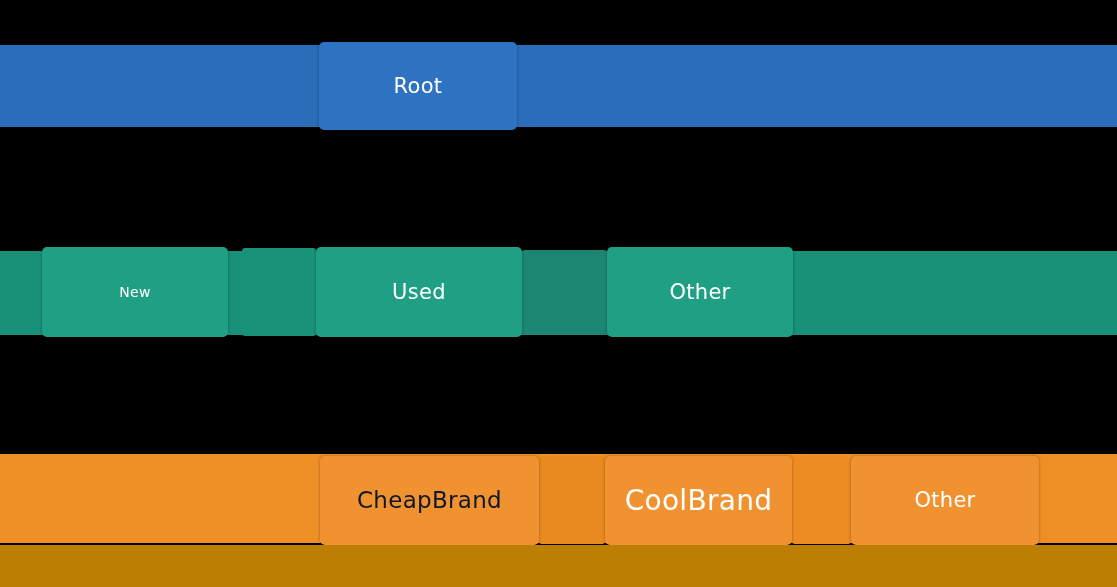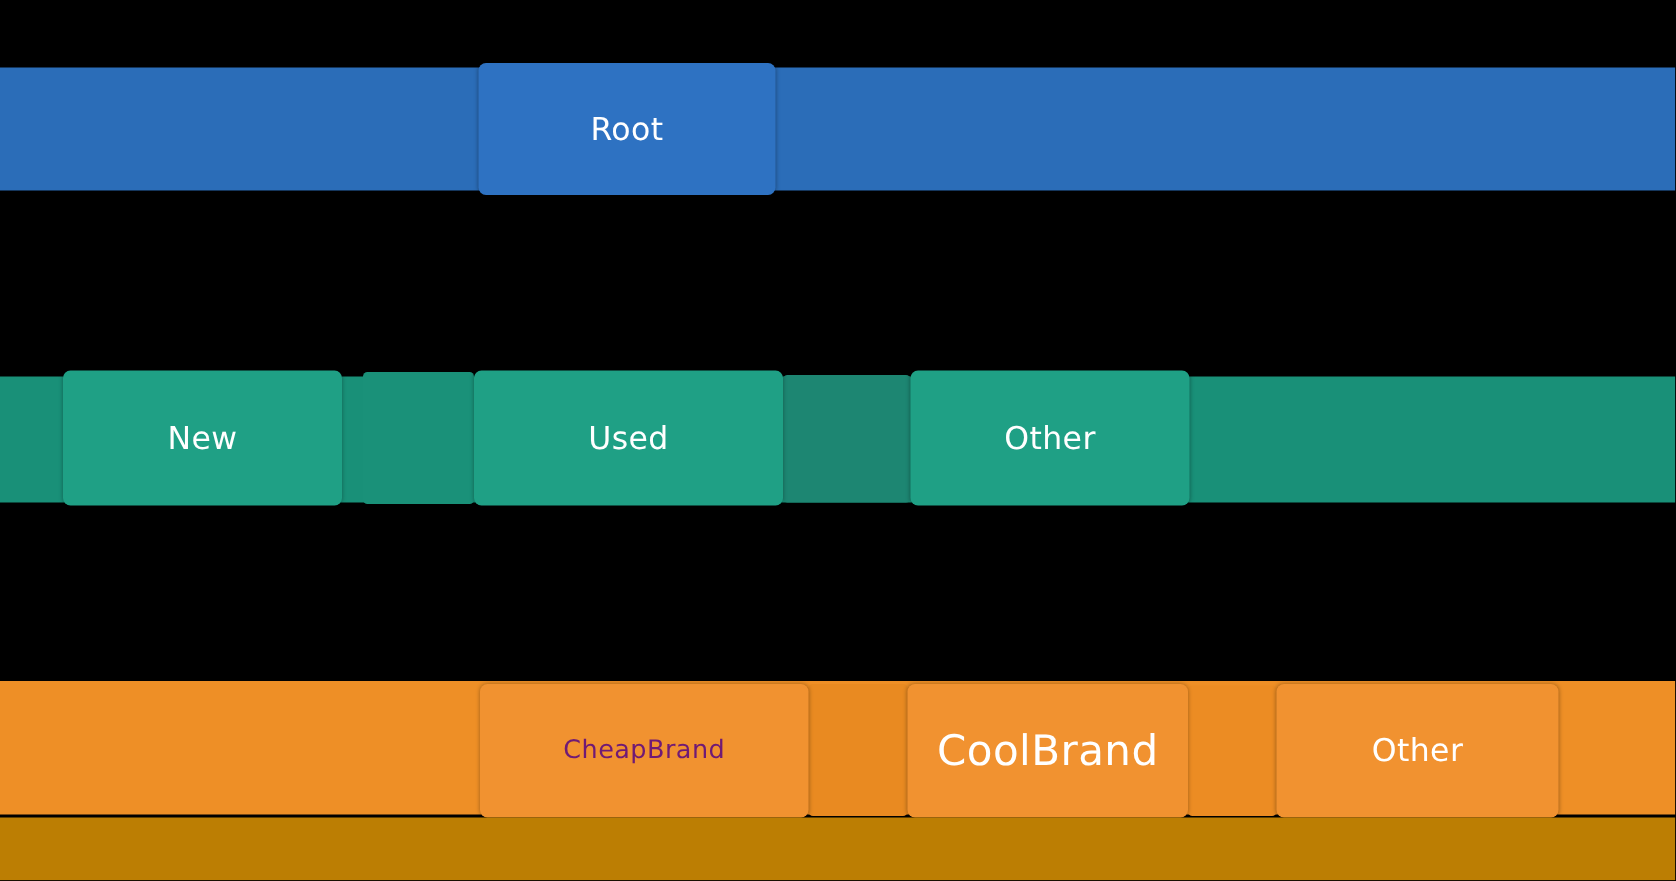--- a/index.html
+++ b/index.html
@@ -44,33 +44,33 @@
 
 <div id="figure" style="background: rgb(0, 0, 0); width: 1117px; height: 587px;">
     <div class="band" style="left: 0px; top: 45px; width: 1117px; height: 82px; background: rgb(43, 109, 184);"></div>
     <div class="tree-node" style="left: 319px; top: 42px; width: 198px; height: 88px; background: rgb(46, 114, 194);">
       <span class="node-label" style="color: rgb(255, 255, 255); font-size: 21px;">Root</span>
     </div>
     <div class="band" style="left: 0px; top: 251px; width: 1117px; height: 84px; background: rgb(25, 144, 120);"></div>
     <div class="segment" style="left: 242px; top: 248px; width: 74px; height: 88px; background: rgb(26, 145, 121);"></div>
     <div class="segment" style="left: 522px; top: 250px; width: 85px; height: 85px; background: rgb(29, 134, 114);"></div>
     <div class="tree-node" style="left: 42px; top: 247px; width: 186px; height: 90px; background: rgb(31, 160, 133);">
-      <span class="node-label" style="color: rgb(255, 255, 255); font-size: 21px;">New</span>
+      <span class="node-label" style="color: rgb(255, 255, 255); font-size: 14px;">New</span>
     </div>
     <div class="tree-node" style="left: 316px; top: 247px; width: 206px; height: 90px; background: rgb(31, 160, 133); text-align: right;">
       <span class="node-label" style="color: rgb(255, 255, 255); font-size: 21px;">Used</span>
     </div>
     <div class="tree-node" style="left: 607px; top: 247px; width: 186px; height: 90px; background: rgb(31, 160, 133);">
       <span class="node-label" style="color: rgb(255, 255, 255); font-size: 21px;">Other</span>
     </div>
     <div class="band" style="left: 0px; top: 454px; width: 1117px; height: 89px; background: rgb(238, 143, 38);"></div>
     <div class="segment" style="left: 539px; top: 456px; width: 66px; height: 88px; background: rgb(233, 138, 33);"></div>
     <div class="segment" style="left: 792px; top: 457px; width: 59px; height: 87px; background: rgb(236, 140, 35);"></div>
     <div class="tree-node" style="left: 320px; top: 456px; width: 219px; height: 89px; background: rgb(241, 146, 48);">
-      <span class="node-label" style="color: #701a75; font-size: 17px;">CheapBrand</span>
+      <span class="node-label" style="color: #0f172a; font-size: 23px;">CheapBrand</span>
     </div>
     <div class="tree-node" style="left: 605px; top: 456px; width: 187px; height: 89px; background: rgb(241, 146, 48);">
       <span class="node-label" style="color: rgb(255, 255, 255); font-size: 28px;">CoolBrand</span>
     </div>
     <div class="tree-node" style="left: 851px; top: 456px; width: 188px; height: 89px; background: rgb(241, 146, 48);">
       <span class="node-label" style="color: rgb(255, 255, 255); font-size: 21px;">Other</span>
     </div>
     <div class="band" style="left: 0px; top: 545px; width: 1117px; height: 42px; background: rgb(188, 126, 3);"></div>
   </div>
 

